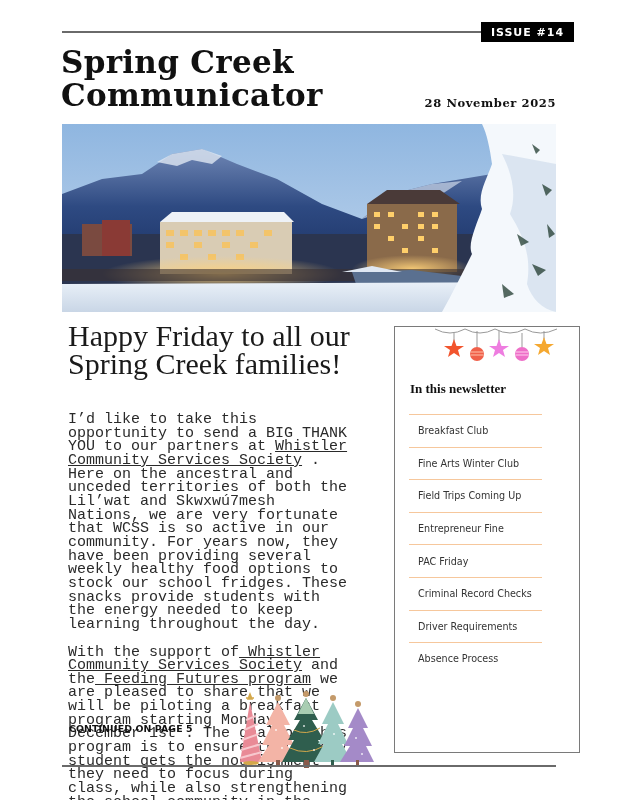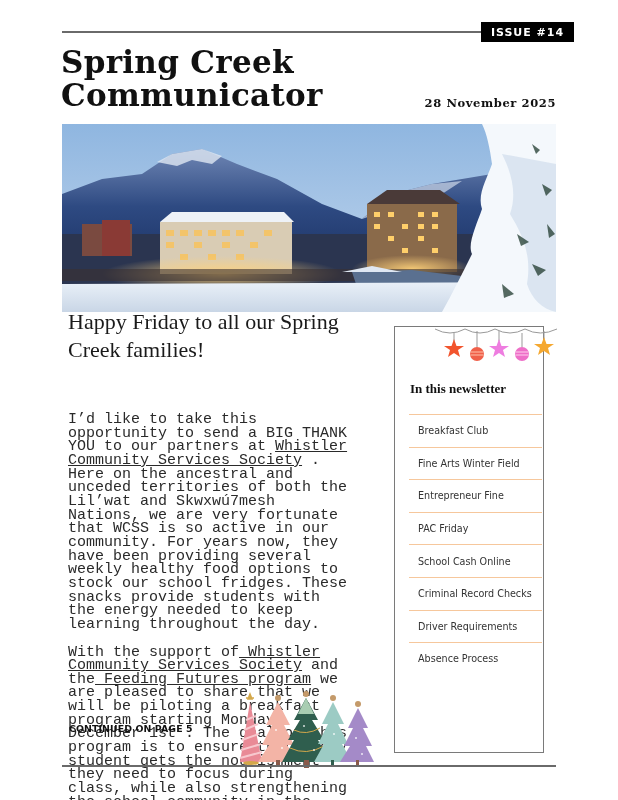--- a/index.html
+++ b/index.html
@@ -13,36 +13,36 @@
 
   .masthead-title { position: absolute; left: 61px; top: 46px; font-family: "DejaVu Serif", serif; font-weight: bold;
     font-size: 31px; line-height: 33px; color: #111; letter-spacing: 0.3px; }
   .masthead-title span { display: block; }
   .issue-date { position: absolute; right: 62px; top: 96px; font-family: "DejaVu Serif", serif; font-weight: bold;
     font-size: 11.5px; color: #111; letter-spacing: 0.6px; }
 
   .hero { position: absolute; left: 62px; top: 124px; width: 494px; height: 188px; overflow: hidden; }
   .hero svg { display: block; }
 
-  .greeting { position: absolute; left: 68px; top: 308px; width: 290px; font-family: "Liberation Serif", serif;
-    font-size: 22px; line-height: 28px; color: #1a1a1a; }
+  .greeting { position: absolute; left: 68px; top: 322px; width: 290px; font-family: "Liberation Serif", serif;
+    font-size: 30px; line-height: 28px; color: #1a1a1a; }
 
   .article { position: absolute; left: 68px; top: 397px; width: 285px; font-family: Liberation Mono, monospace;
     font-size: 15px; line-height: 13.65px; color: #2a2a2a; margin-top: 16px; }
   .article p { margin: 0; }
   .article p + p { margin-top: 14px; }
   .article a { color: #2a2a2a; text-decoration: underline; }
   .continued { position: absolute; left: 69px; top: 723px; font-family: "DejaVu Sans", sans-serif; font-weight: bold;
     font-size: 9.4px; color: #111; letter-spacing: 0.1px; }
 
   .trees { position: absolute; left: 236px; top: 690px; width: 140px; height: 78px; }
 
   .bottom-rule { position: absolute; left: 62px; top: 765px; width: 494px; height: 2px; background: #6a6a6a; }
 
-  .toc-box { position: absolute; left: 394px; top: 326px; width: 150px; height: 427px; border: 1px solid #7a7a7a; background: #fff; }
+  .toc-box { position: absolute; left: 394px; top: 326px; width: 186px; height: 427px; border: 1px solid #7a7a7a; background: #fff; }
   .ornaments { position: absolute; left: 40px; top: -2px; width: 122px; height: 40px; }
   .toc-heading { position: absolute; left: 15px; top: 54px; font-family: "Liberation Serif", serif; font-weight: bold;
     font-size: 13px; color: #111; }
   .toc-list { position: absolute; left: 14px; top: 87px; width: 133px; list-style: none; }
   .toc-item { height: 32.6px; border-top: 1.5px solid #f6c79c; display: flex; align-items: center; padding-left: 9px;
     font-family: "DejaVu Sans", sans-serif; font-size: 9.6px; color: #333; cursor: pointer; text-align: right; }
   .toc-item:last-child { border-bottom: none; }
 </style>
 </head>
 <body>
@@ -205,21 +205,21 @@
       <path d="M36 27 h12 M35.5 30 h13" stroke="#ffc0a8" stroke-width="1"></path>
       <polygon points="64,14 66.5,21 74,21 68,25 70,32 64,28 58,32 60,25 54,21 61.5,21" fill="#ee7de0"></polygon>
       <circle cx="87" cy="29" r="7" fill="#ee6fc8"></circle>
       <path d="M81 27 h12 M80.5 30 h13" stroke="#ffd0ee" stroke-width="1"></path>
       <polygon points="109,12 111.5,19 119,19 113,23 115,30 109,26 103,30 105,23 99,19 106.5,19" fill="#f5a830"></polygon>
     </svg>
   </div>
   <div class="toc-heading">In this newsletter</div>
   <ul class="toc-list">
     <li class="toc-item">Breakfast Club</li>
-    <li class="toc-item">Fine Arts Winter Field</li>
+    <li class="toc-item">Fine Arts Winter Club</li>
+    <li class="toc-item">Field Trips Coming Up</li>
     <li class="toc-item">Entrepreneur Fine</li>
     <li class="toc-item">PAC Friday</li>
-    <li class="toc-item">School Cash Online</li>
     <li class="toc-item">Criminal Record Checks</li>
     <li class="toc-item">Driver Requirements</li>
     <li class="toc-item">Absence Process</li>
   </ul>
 </aside>
 
 </body></html>

